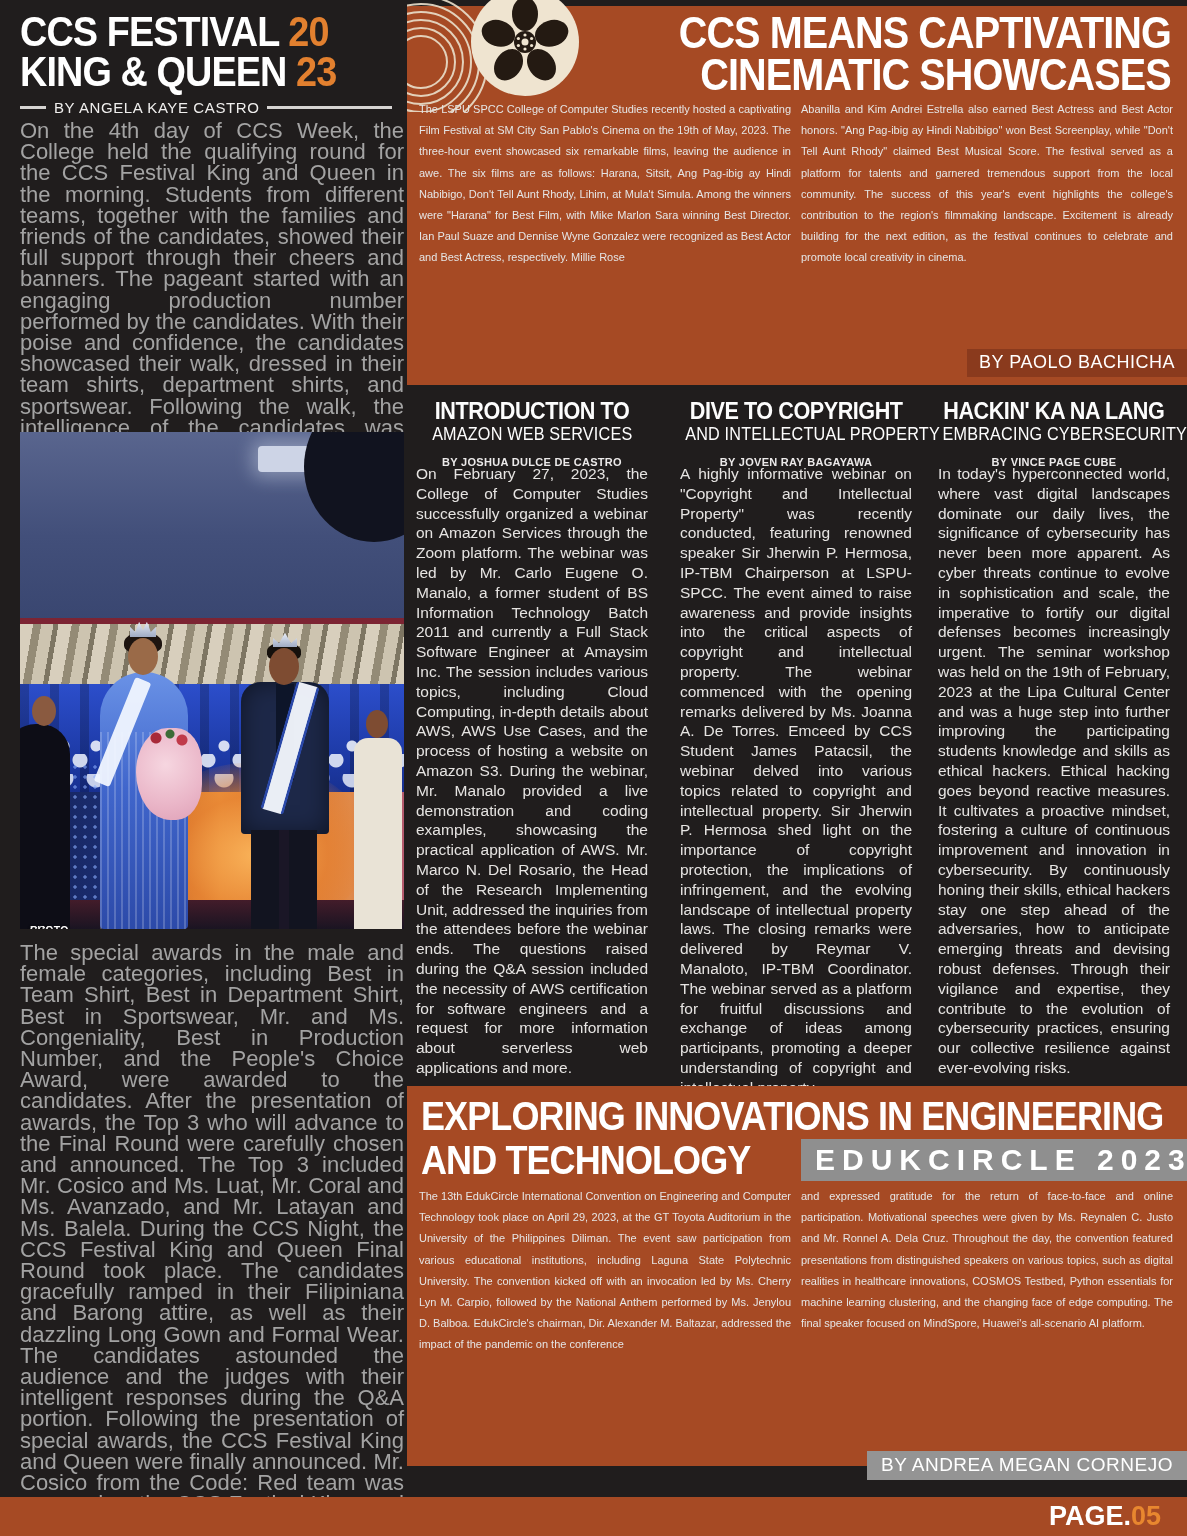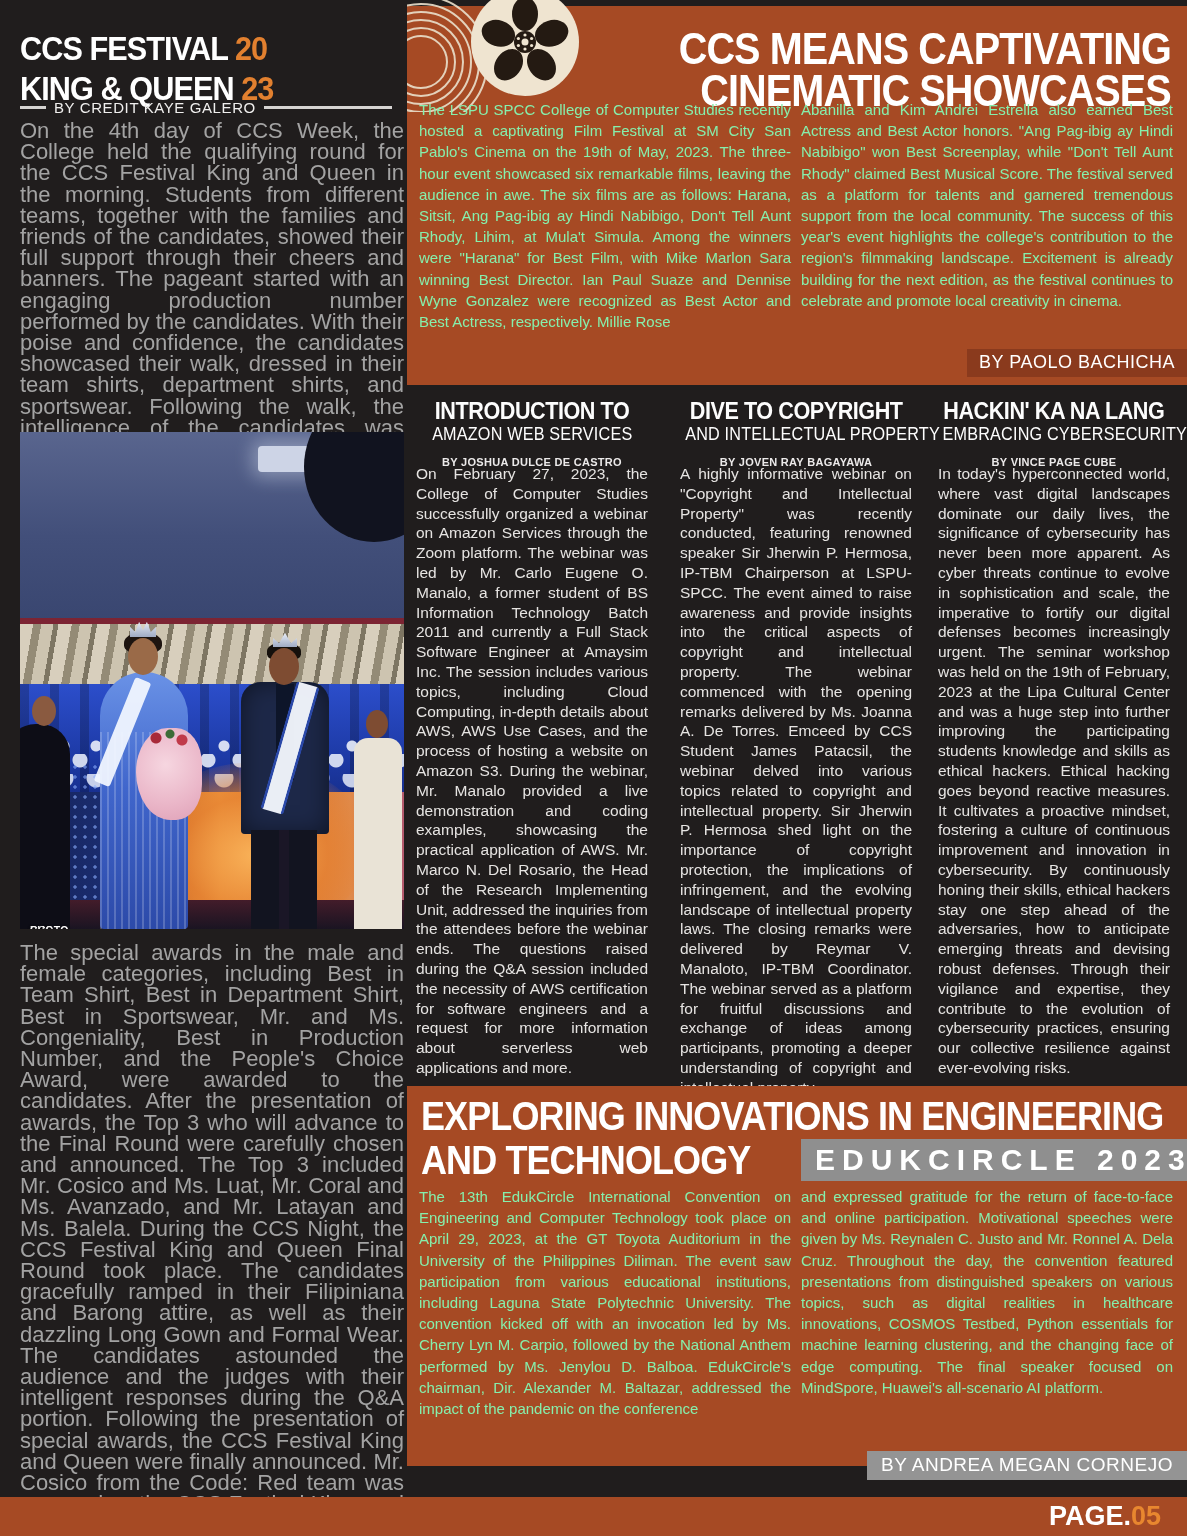--- a/index.html
+++ b/index.html
@@ -9,22 +9,22 @@
     font-family:"Liberation Sans", sans-serif;
     -webkit-font-smoothing:antialiased;
   }
   .abs{position:absolute;}
   .cx{display:inline-block;transform:scaleX(.9);}
   .cx-l{transform-origin:0 50%;}
   .cx-r{transform-origin:100% 50%;}
   .cx-c{transform-origin:50% 50%;}
 
   
-  .lt-title{left:20px;top:28px;width:390px;color:#fff;font-weight:800;
-    font-size:34px;line-height:40px;letter-spacing:-1px;}
+  .lt-title{left:20px;top:12px;width:390px;color:#fff;font-weight:800;
+    font-size:42px;line-height:40px;letter-spacing:-1px;}
   .lt-title .yr{color:#E2802F;}
   .lt-byline{left:20px;top:99px;width:372px;display:flex;align-items:center;gap:8px;
     color:#f0efee;font-size:15px;letter-spacing:.6px;font-weight:400;}
   .rule{height:3px;background:#d6d4d2;}
   .rule.short{width:26px;}
   .rule.grow{flex:1;}
   .body-txt{color:#a3a3a3;font-size:22px;line-height:21.2px;text-align:justify;}
   .lt-para1{left:20px;top:120px;width:384px;}
   .lt-para2{left:20px;top:942px;width:384px;}
 
@@ -94,22 +94,22 @@
   .ph-k-pants{left:231px;top:398px;width:66px;height:99px;
     background:linear-gradient(90deg,#121420 0 28px,#1a1626 28px 38px,#121420 38px 66px);}
   .ph-credit{left:10px;bottom:6px;color:#fff;font-size:10.5px;line-height:14px;letter-spacing:.3px;
     text-shadow:0 1px 3px rgba(0,0,0,.9);}
   .ph-credit b{font-weight:700;}
 
   
   .rust-box{background:#A64A24;}
   .film-box{left:407px;top:6px;width:780px;height:379px;}
   .film-headline{right:16px;top:6px;width:740px;text-align:right;color:#fff;font-weight:800;
-    font-size:44px;line-height:42px;letter-spacing:-1px;margin-top:16px;}
-  .rust-txt{color:#86efac;font-size:15px;line-height:21.2px;text-align:justify;}
+    font-size:44px;line-height:42px;letter-spacing:-1px;}
+  .rust-txt{color:#e5e5e5;font-size:11px;line-height:21.2px;text-align:justify;}
   .film-col1{left:12px;top:93px;width:372px;}
   .film-col2{left:394px;top:93px;width:372px;}
   .film-byline{right:0;bottom:8px;background:#8A3A1D;color:#fff;font-size:18px;
     padding:3px 12px 4px 12px;letter-spacing:.5px;}
   .reel-wrap{left:0;top:-6px;width:210px;height:112px;overflow:hidden;}
 
   
   .mid-head{top:398px;width:250px;text-align:center;color:#fdfdfd;}
   .mid-head .h1{font-size:24px;font-weight:700;line-height:26px;letter-spacing:-.5px;white-space:nowrap;}
   .mid-head .h2{font-size:18px;font-weight:400;line-height:21px;letter-spacing:.2px;white-space:nowrap;}
@@ -140,21 +140,21 @@
 </head>
 <body>
 
 <div class="abs lt-title">
   <div><span class="cx cx-l"><span>CCS FESTIVAL</span> <span class="yr">20</span></span></div>
   <div><span class="cx cx-l"><span>KING &amp; QUEEN</span> <span class="yr">23</span></span></div>
 </div>
 
 <div class="abs lt-byline">
   <div class="rule short"></div>
-  <span>BY CREDIT KAYE GALERO</span>
+  <span>BY ANGELA KAYE CASTRO</span>
   <div class="rule grow"></div>
 </div>
 
 <div class="abs body-txt lt-para1">On the 4th day of CCS Week, the College held the qualifying round for the CCS Festival King and Queen in the morning. Students from different teams, together with the families and friends of the candidates, showed their full support through their cheers and banners. The pageant started with an engaging production number performed by the candidates. With their poise and confidence, the candidates showcased their walk, dressed in their team shirts, department shirts, and sportswear. Following the walk, the intelligence of the candidates was tested through the Q&amp;A portion.</div>
 
 <div class="abs photo">
   <div class="ph-ceiling"></div>
   <div class="ph-light"></div>
   <div class="ph-dark-corner"></div>
   <div class="ph-maroon"></div>

